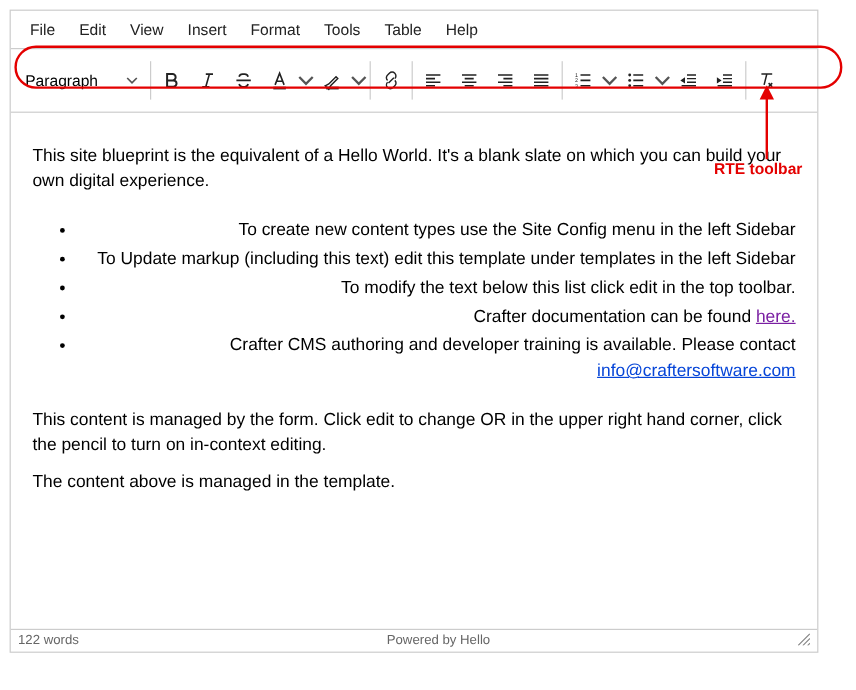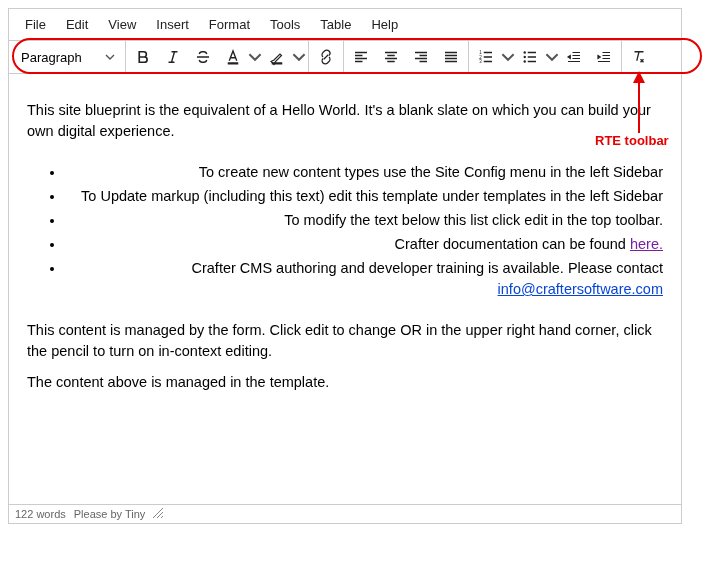--- a/index.html
+++ b/index.html
@@ -22,21 +22,21 @@
   }
   .menu-item {
     padding: 6px 10px;
     cursor: pointer;
     color: #222;
   }
   .toolbar {
     display: flex;
     align-items: center;
     border-bottom: 1px solid #ccc;
-    padding: 0 2px;
+    padding: 10px 2px;
     position: relative;
   }
   .toolbar-group {
     display: flex;
     align-items: center;
     border-right: 1px solid #ccc;
     padding: 0 2px;
     height: 32px;
   }
   .toolbar-group:last-child { border-right: none; }
@@ -74,21 +74,21 @@
     letter-spacing: -0.5px;
   }
   .content p { margin: 10px 0; }
   .content ul { margin: 20px 0; padding-left: 38px; }
   .content li { margin: 3px 0; text-align: right; }
   .content a { color: #0645d8; text-decoration: underline; }
   .content a.visited { color: #7a1fa2; }
   .statusbar {
     border-top: 1px solid #ccc;
     display: flex;
-    justify-content: flex-start;
+    justify-content: space-between;
     padding: 3px 6px;
     font-size: 11px;
     color: #666;
     gap: 8px;
   }
   .annotation-oval {
     position: absolute;
     left: 3px;
     top: 29px;
     width: 690px;
@@ -267,21 +267,21 @@
       <li>To modify the text below this list click edit in the top toolbar.</li>
       <li><span>Crafter documentation can be found </span><a href="#" class="visited">here.</a></li>
       <li><span>Crafter CMS authoring and developer training is available. Please contact </span><a href="#">info@craftersoftware.com</a></li>
     </ul>
     <p>This content is managed by the form.  Click edit to change OR in the upper right hand corner, click the pencil to turn on in-context editing.</p>
     <p>The content above is managed in the template.</p>
   </div>
 
   <div class="statusbar">
     <span>122 words</span>
-    <span>Please by Tiny</span>
+    <span>Powered by Hello</span>
     <svg width="10" height="10">
         <path d="M0 10L10 0M4 10L10 4M8 10L10 8" stroke="#888" stroke-width="1"></path>
       </svg>
   </div>
 
   <div class="annotation-oval"></div>
   <svg class="annotation-arrow" width="16" height="62">
     <line x1="8" y1="62" x2="8" y2="8" stroke="#e40000" stroke-width="2"></line>
     <polygon points="8,0 2,12 14,12" fill="#e40000"></polygon>
   </svg>

